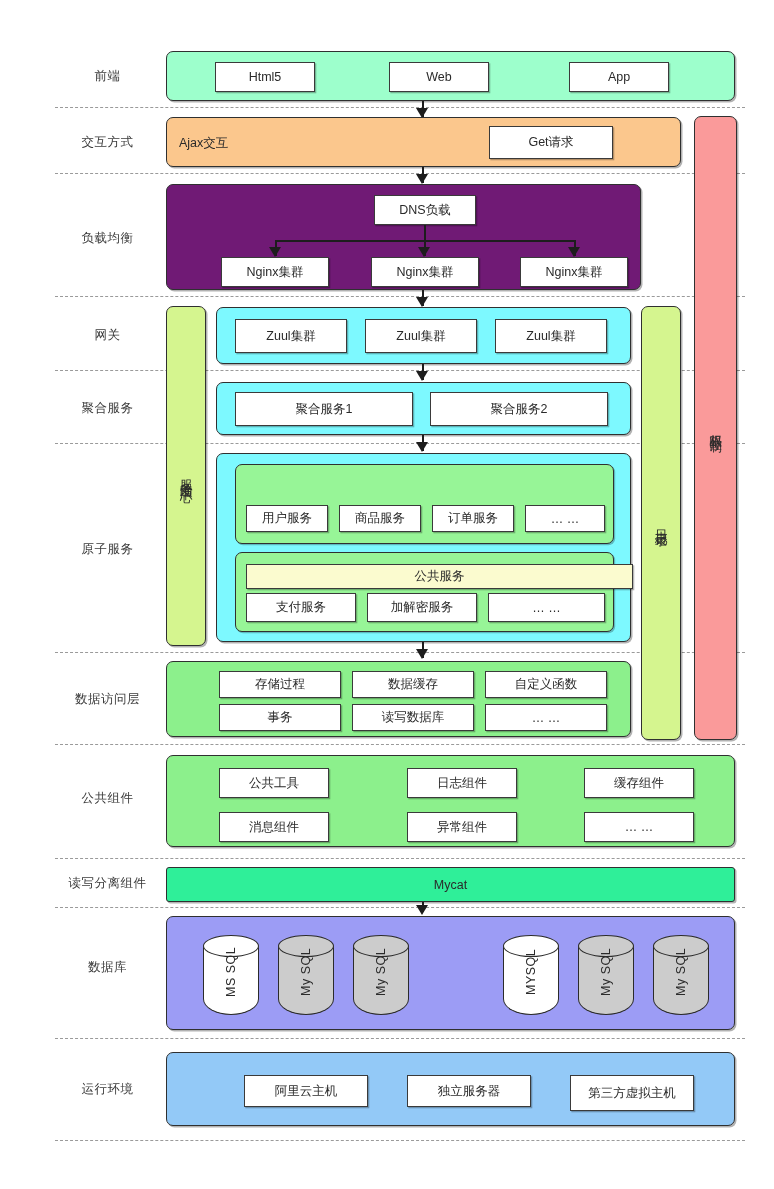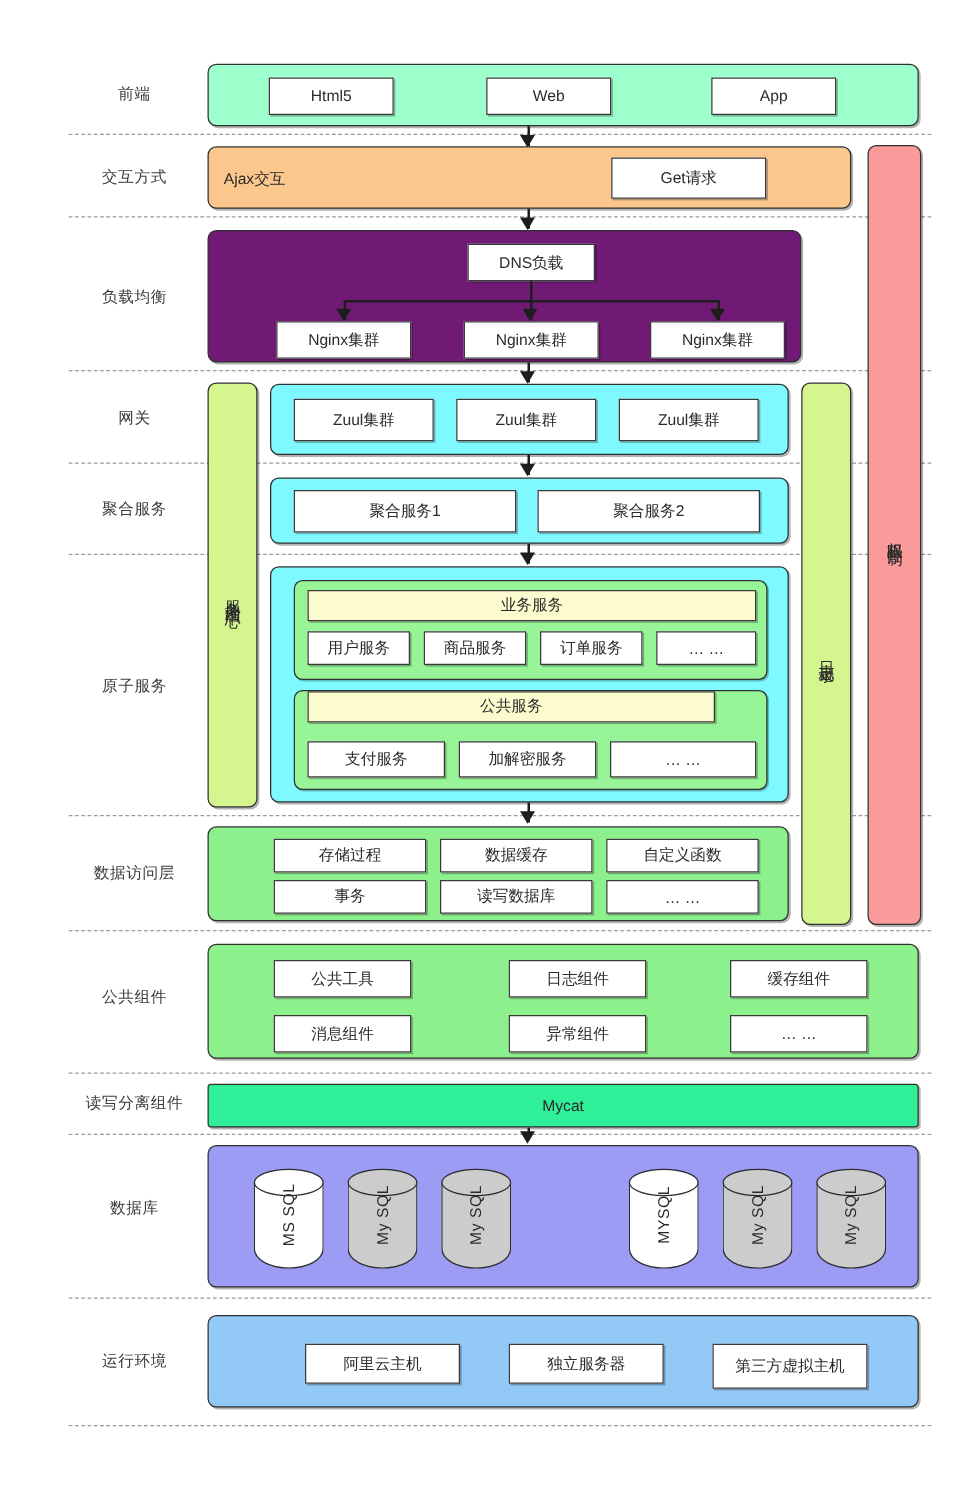--- a/index.html
+++ b/index.html
@@ -218,29 +218,28 @@
     <div class="node" style="left:18px;top:9px;width:178px;height:34px">聚合服务1</div>
     <div class="node" style="left:213px;top:9px;width:178px;height:34px">聚合服务2</div>
   </div>
 
   <div class="arrow-line" style="left:422px;top:435px;height:16px"></div>
   <div class="arrow-head" style="left:416px;top:442px"></div>
 
   <div class="band" style="left:216px;top:453px;width:415px;height:189px;background:#7df9ff">
 
     <div class="band" style="left:18px;top:10px;width:379px;height:80px;background:#97f597;box-shadow:1.2px 1.2px 0 rgba(0,0,0,.25)">
-      <div class="node" style="left:10px;top:7px;width:359px;height:25px;background:#fbfbcf">业务服务</div>
       <div class="node" style="left:10px;top:40px;width:82px;height:27px">用户服务</div>
       <div class="node" style="left:103px;top:40px;width:82px;height:27px">商品服务</div>
       <div class="node" style="left:196px;top:40px;width:82px;height:27px">订单服务</div>
       <div class="node" style="left:289px;top:40px;width:80px;height:27px">… …</div>
     </div>
 
     <div class="band" style="left:18px;top:98px;width:379px;height:80px;background:#97f597;box-shadow:1.2px 1.2px 0 rgba(0,0,0,.25)">
-      <div class="node" style="left:10px;top:0;width:326px;height:25px;background:#fbfbcf">公共服务</div>
+      <div class="node" style="left:10px;top:11px;width:387px;height:25px;background:#fbfbcf">公共服务</div>
       <div class="node" style="left:10px;top:40px;width:110px;height:29px">支付服务</div>
       <div class="node" style="left:131px;top:40px;width:110px;height:29px">加解密服务</div>
       <div class="node" style="left:252px;top:40px;width:117px;height:29px">… …</div>
     </div>
   </div>
 
   <div class="arrow-line" style="left:422px;top:642px;height:16px"></div>
   <div class="arrow-head" style="left:416px;top:649px"></div>
 
   <div class="band" style="left:166px;top:661px;width:465px;height:76px;background:#8cf08c">

